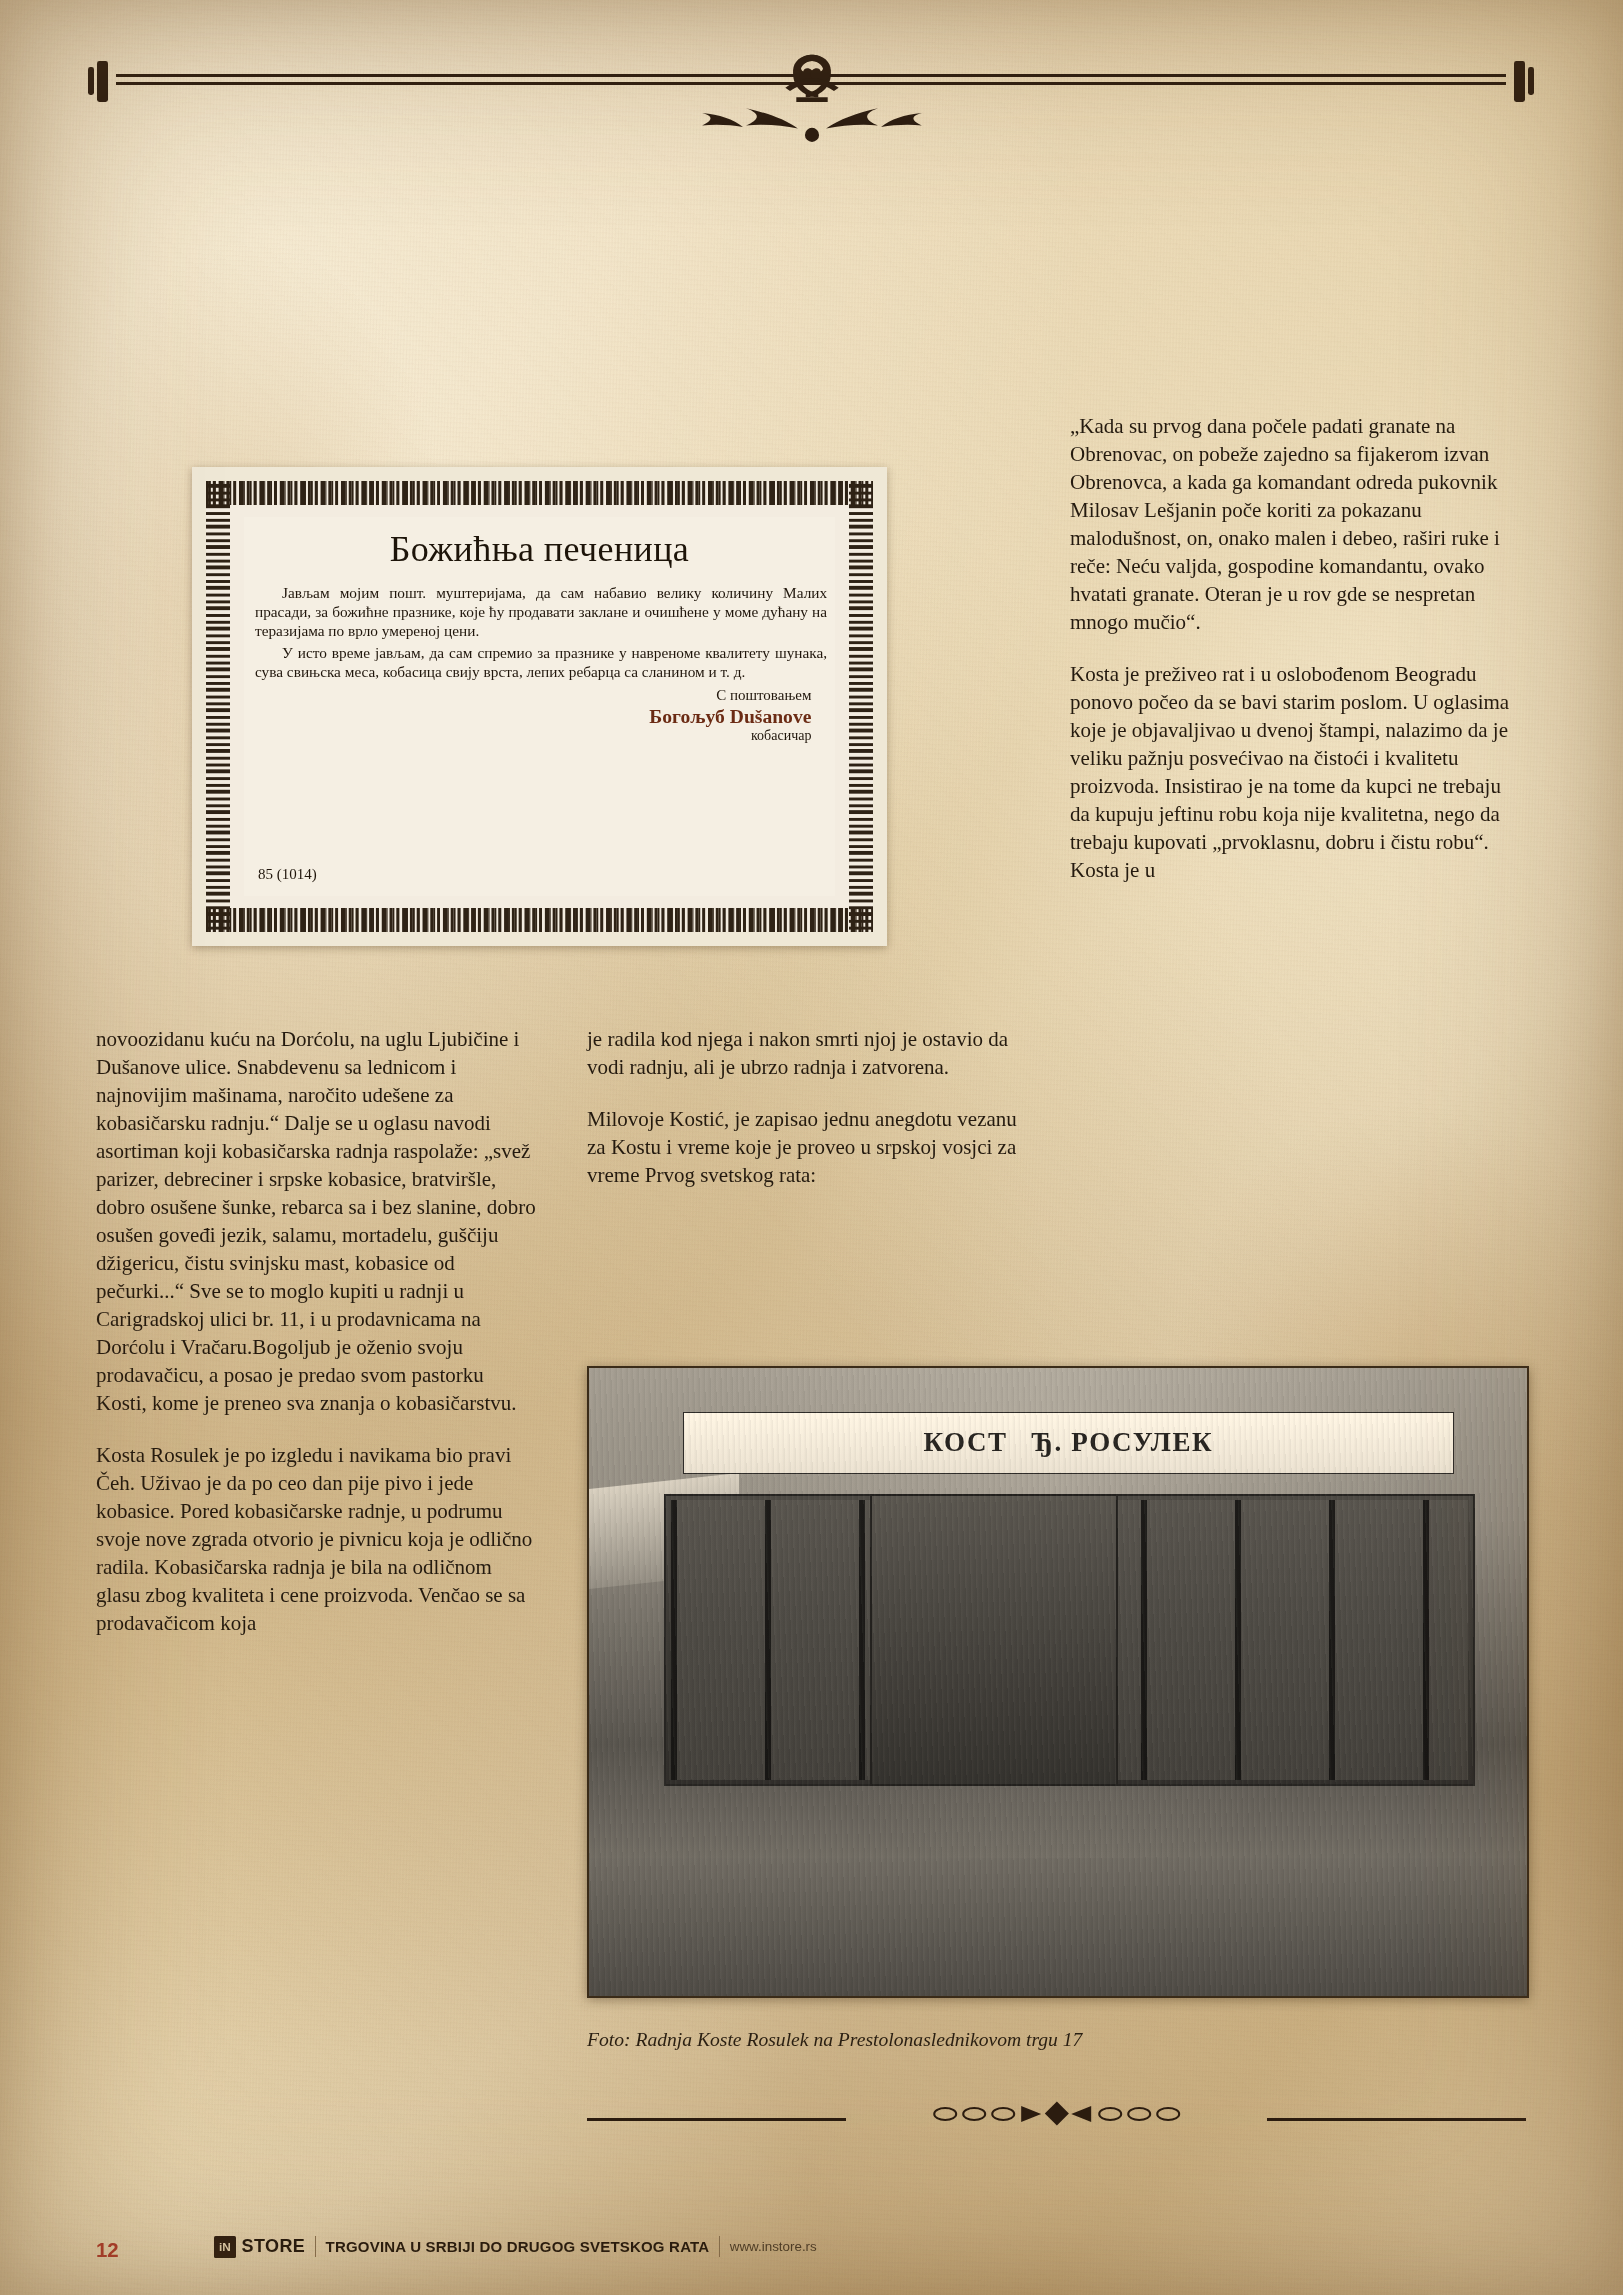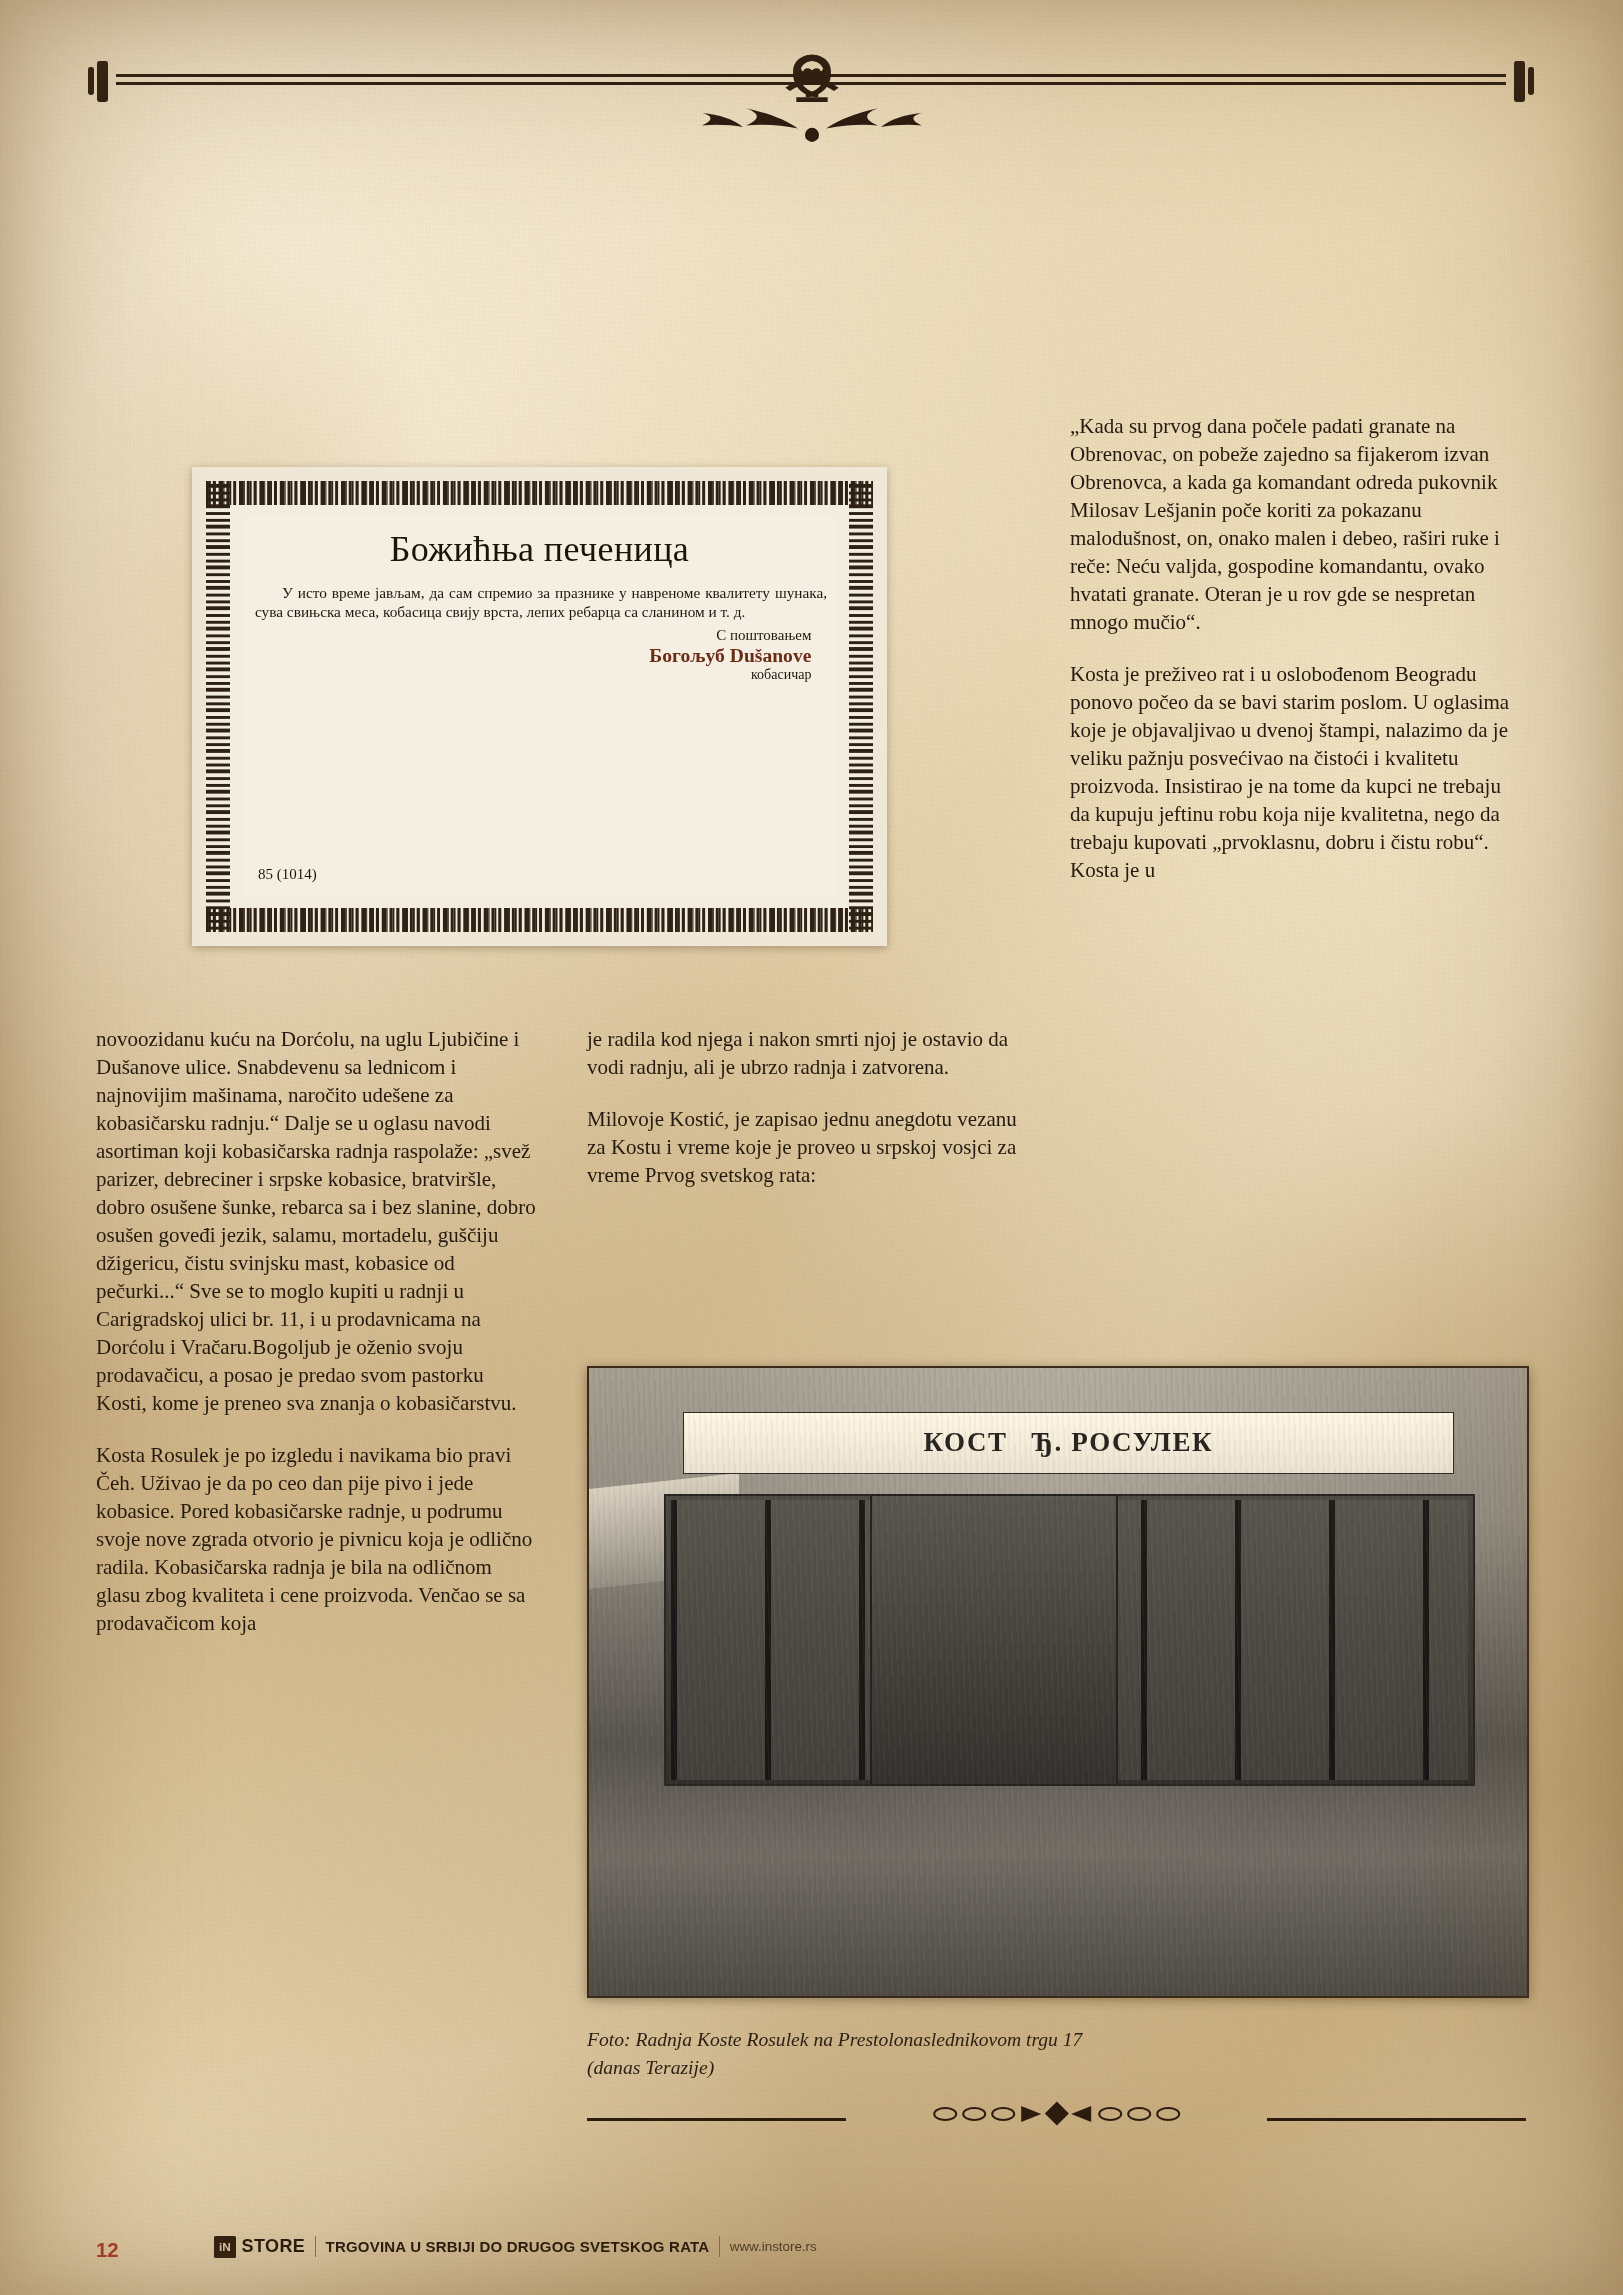--- a/index.html
+++ b/index.html
@@ -302,20 +302,21 @@
 <div class="ad-clip">
   <div class="ad-inner">
     <div class="greek greek-h" style="top:0;"></div>
     <div class="greek greek-h" style="bottom:0;"></div>
     <div class="greek greek-v" style="left:0;"></div>
     <div class="greek greek-v" style="right:0;"></div>
 
     <div class="ad-paper">
       <div class="ad-title">Божићња печеница</div>
       <div class="ad-body">
+        <p>Јављам мојим пошт. муштеријама, да сам набавио велику количину Малих прасади, за божићне празнике, које ћу продавати заклане и очишћене у моме дућану на теразијама по врло умереној цени.</p>
         <p>У исто време јављам, да сам спремио за празнике у наврeноме квалитету шунака, сува свињска меса, кобасица свију врста, лепих ребарца са сланином и т. д.</p>
       </div>
       <div class="ad-sign">С поштовањем</div>
       <div class="ad-name">Богољуб Dušanove</div>
       <div class="ad-role">кобасичар</div>
       <div class="ad-num">85 (1014)</div>
     </div>
   </div>
 </div>
 
@@ -356,21 +357,20 @@
       <div class="person" style="left:72%"></div>
       <div class="person" style="left:80%;height:88%"></div>
       <div class="person" style="left:88%;height:84%"></div>
     </div>
     <div class="ph-scratch"></div>
   </div>
 </div>
 
 <div class="caption">
   <div>Foto: Radnja Koste Rosulek na Prestolonaslednikovom trgu 17</div>
-  <div>(danas Terazije)</div>
 </div>
 
 <div class="bot-orn">
   <div class="bot-line bl-left"></div>
   <div class="bot-line bl-right"></div>
   <div class="bot-mid">
     <div class="chain">
       <div class="oval"></div>
         <div class="oval"></div>
         <div class="oval"></div>

